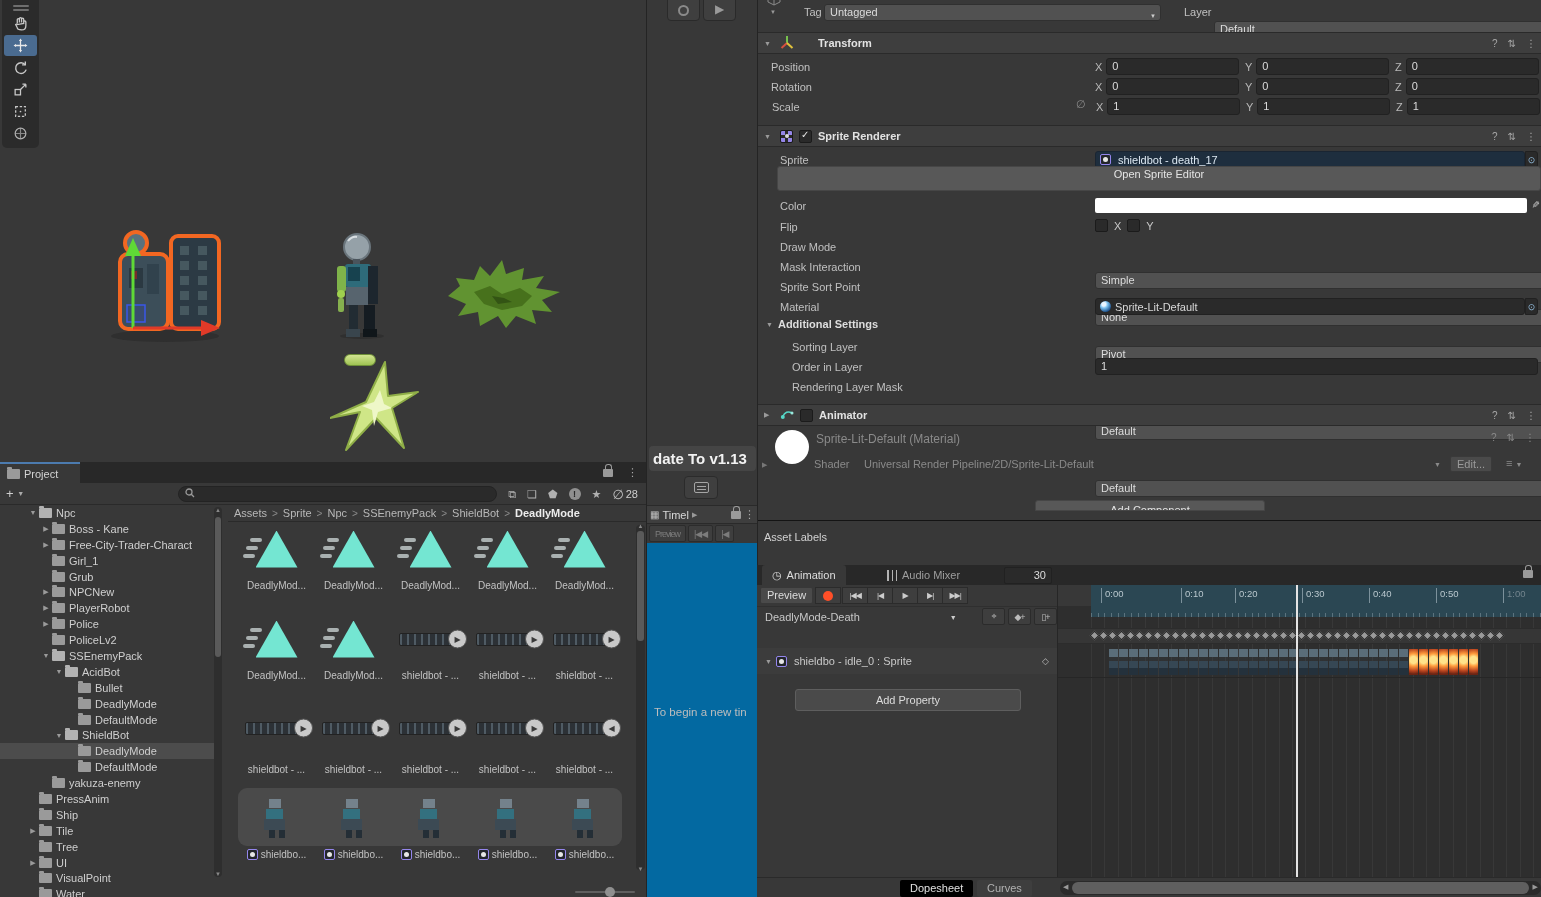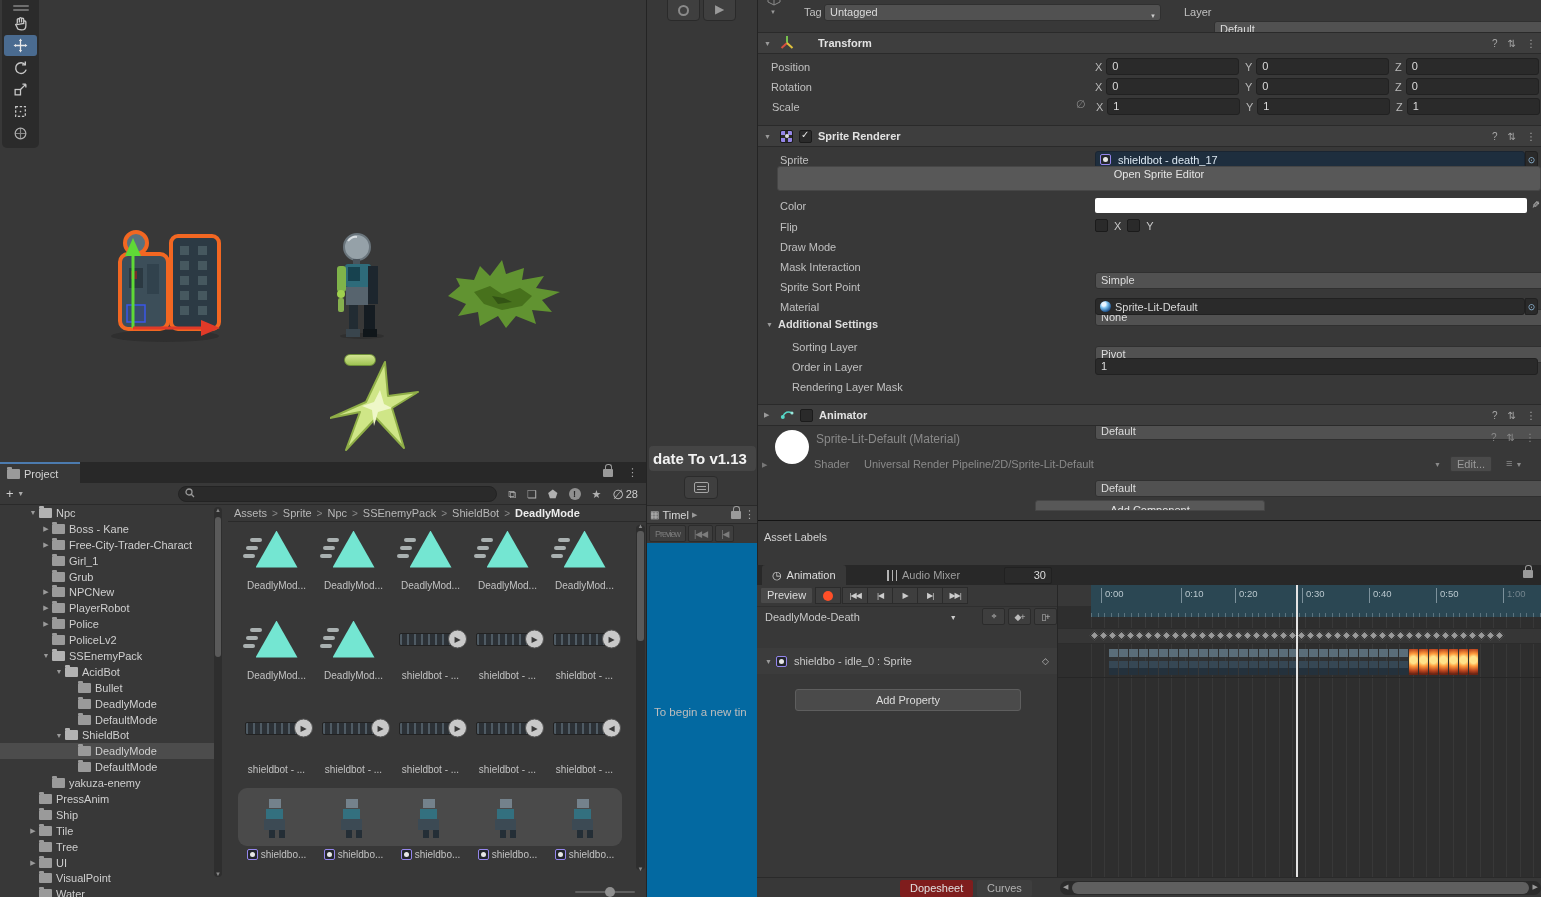--- a/index.html
+++ b/index.html
@@ -207,21 +207,21 @@
   .rt.dim b{color:#73848d}
   .keyband{position:absolute;left:0;top:43px;width:484px;height:16px;background:#363636;border-top:1px solid #2c2c2c;border-bottom:1px solid #2c2c2c}
   .kf{position:absolute;top:47px;width:7px;height:7px;background:#9a9a9a;border:1px solid #262626;transform:rotate(45deg)}
   .fr{position:absolute;top:64px;width:9px;height:26px;background:
       linear-gradient(180deg,#5a6d79 0 30%,#36475428 30% 45%,#364754 45% 75%,#24313c 75% 100%)}
   .fr.fire{background:radial-gradient(circle at 50% 42%,#ffe28a 0 22%,#ff9b3d 40%,#b8441f 70%,#6b2414 90%)}
   .striprowline{position:absolute;left:0;top:92px;width:484px;height:1px;background:#262626}
   .playhead{position:absolute;left:539px;top:20px;width:2px;height:292px;background:#e4e4e4;z-index:6}
   .abottom{position:absolute;left:0;top:312px;width:784px;height:20px;background:#383838;border-top:1px solid #2a2a2a}
   .dsbtn{position:absolute;top:2px;height:17px;border-radius:2px;text-align:center;line-height:16px;padding:0 10px}
-  .dsbtn.on{background:#7f1d1d;color:#e0e0e0}
+  .dsbtn.on{background:#000000;color:#e0e0e0}
   .dsbtn.off{background:#3e3e3e;color:#b2b2b2}
   .hscroll{position:absolute;left:303px;top:3px;width:481px;height:14px;background:#2a2a2a;border-radius:7px}
   .hscroll .th{position:absolute;left:12px;top:1px;width:457px;height:12px;background:#5f5f5f;border-radius:6px}
   .hscroll .a1,.hscroll .a2{position:absolute;top:2px;font-size:7px;color:#999}
   .hscroll .a1{left:3px}.hscroll .a2{right:3px}
 
   .cubewrap{position:absolute;left:8px;top:-7px;color:#8a8a8a}
   .cubewrap .cv{font-size:6px;position:absolute;left:4px;top:16px;color:#999}
 </style>
 </head>

